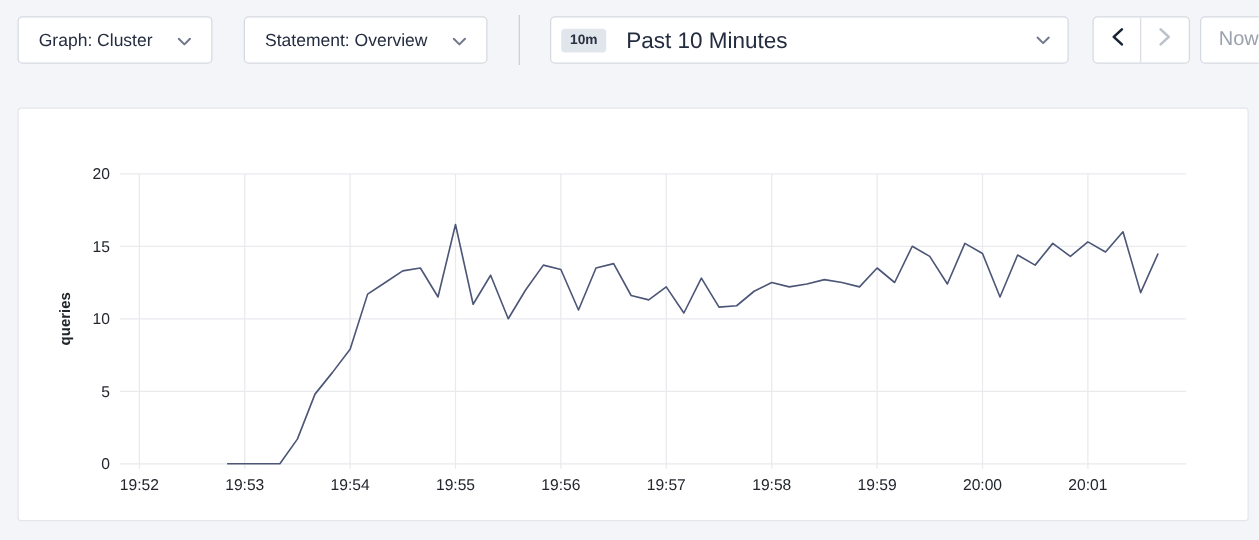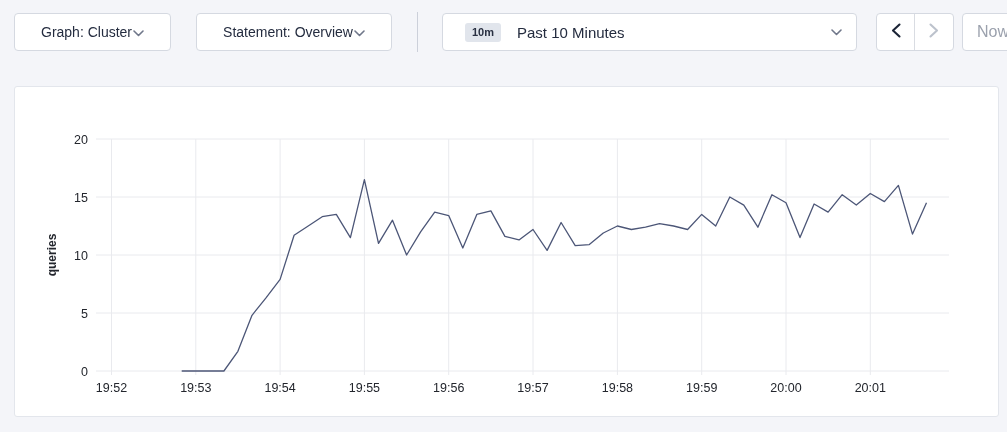--- a/index.html
+++ b/index.html
@@ -20,40 +20,40 @@
   .btn{
     background:#ffffff;
     border:1px solid #d5d9e1;
     border-radius:4px;
     height:38px;
     display:flex;align-items:center;
     box-sizing:border-box;
     font-size:14px;color:#242c3f;
     cursor:pointer;
   }
-  .dropdown{padding:0 26px;gap:1px;}
+  .dropdown{padding:0 16px;gap:20px;}
   .dropdown .lbl{white-space:nowrap;}
   .toolbar-divider{
     width:1px;height:40px;background:#ccd0da;
     margin:0 24px 0 25px;flex:none;
   }
   .gap25{width:25px;flex:none;}
   .time-selector{
     width:415px;flex:none;
-    padding:0 14px 0 22px;
+    padding:0 14px 0 8px;
   }
   .time-badge{
     background:#e1e5ec;
     border-radius:3px;
     font-size:11px;font-weight:bold;color:#2a3142;
     padding:4px 7px;
     margin-right:16px;
     line-height:1;
   }
-  .time-label{font-size:15px;color:#242c3f;}
+  .time-label{font-size:18px;color:#242c3f;}
   .chev-wrap{margin-left:auto;display:flex;align-items:center;}
   .nav-group{
     margin-left:19px;
     width:78px;flex:none;
     background:#fff;border:1px solid #d5d9e1;border-radius:4px;
     height:38px;box-sizing:border-box;
     display:flex;align-items:stretch;
   }
   .nav-cell{
     flex:1;display:flex;align-items:center;justify-content:center;

